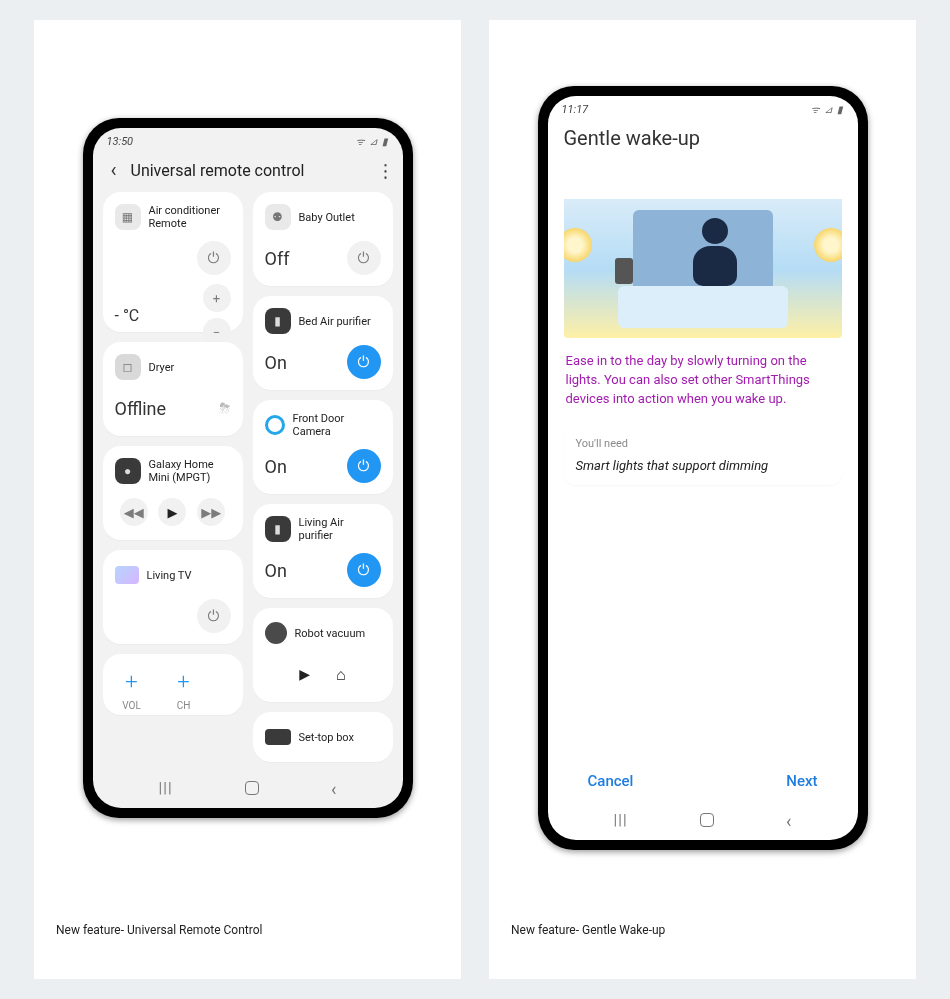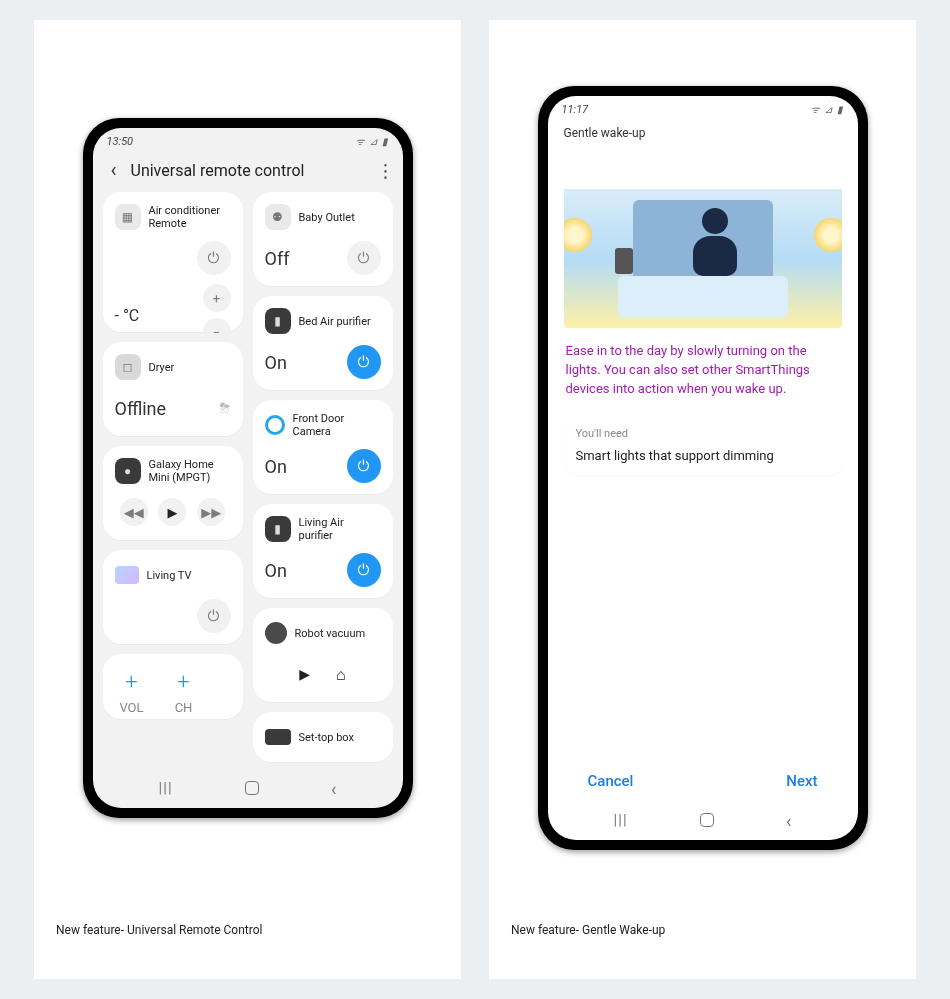--- a/index.html
+++ b/index.html
@@ -142,21 +142,21 @@
     align-items:center;
     justify-content:space-between;
     margin-top:8px;
   }
   .ac-temp { font-size:16px; color:#333; }
   .stepper { display:flex; flex-direction:column; gap:6px; }
   .media-row { display:flex; align-items:center; justify-content:space-around; margin-top:8px; min-height:36px; }
   .media-row .icon-btn { background:#f1f1f1; }
   .double-btn { display:flex; gap:18px; justify-content:flex-start; }
   .plusblue { color:#2196f3; font-size:22px; font-weight:300; }
-  .small-label { font-size:13px; color:#888; text-align:center; margin-top:2px;}
+  .small-label { font-size:10px; color:#888; text-align:center; margin-top:2px;}
   
   .nav-bar {
     height:40px;
     display:flex;
     align-items:center;
     justify-content:space-around;
     padding:0 30px;
     color:#777;
     font-size:15px;
   }
@@ -165,21 +165,21 @@
   .nav-bar .nav-back { font-size:18px; }
   
   .caption {
     border-top: 0;
     padding: 26px 22px 40px 22px;
     font-size: 12px;
     color:#222;
     line-height:1.4;
   }
   
-  .wake-header { padding: 4px 16px 8px 16px; font-size:12px; color:#333; }
+  .wake-header { padding: 4px 16px 8px 16px; font-size:20px; color:#333; }
   .wake-illus {
     margin: 10px 16px 14px 16px;
     height: 170px;
     background: linear-gradient(180deg,#fff 0,#fff 18%, #d9ecf9 18%, #b5dcf5 60%, #fef0a6 100%);
     border-radius:4px;
     position:relative;
     overflow:hidden;
   }
   .bed-back {
     position:absolute; left:50%; transform:translateX(-50%);
@@ -209,21 +209,21 @@
   .night { position:absolute; bottom:54px; left:50%; transform:translateX(-88px); width:18px; height:26px; background:#555; border-radius:3px;}
   .wake-desc { padding: 0 18px; font-size:13px; color:#a21caf; line-height:1.45; }
   .wake-need {
     margin: 18px 16px 0 16px;
     background:#fff;
     border-radius:12px;
     box-shadow: 0 1px 2px rgba(0,0,0,0.04);
     overflow:hidden;
   }
   .wake-need .need-head { padding:10px 12px 4px; font-size:11px; color:#8a8a8a; }
-  .wake-need .need-body { padding:4px 12px 12px; font-size:13px; color:#222; }
+  .wake-need .need-body { padding:4px 12px 12px; font-size:13px; color:#222;font-style:italic; }
   .wake-actions {
     margin-top:auto;
     display:flex;
     justify-content:space-between;
     padding: 14px 40px 10px;
   }
   .wake-actions span {
     color:#1f7de0;
     font-size:15px;
     font-weight:500;

